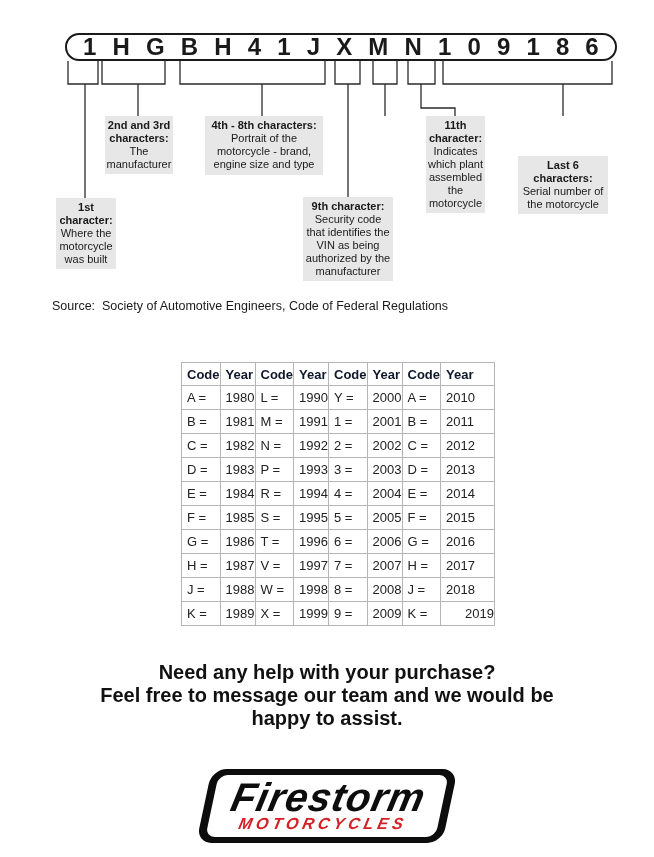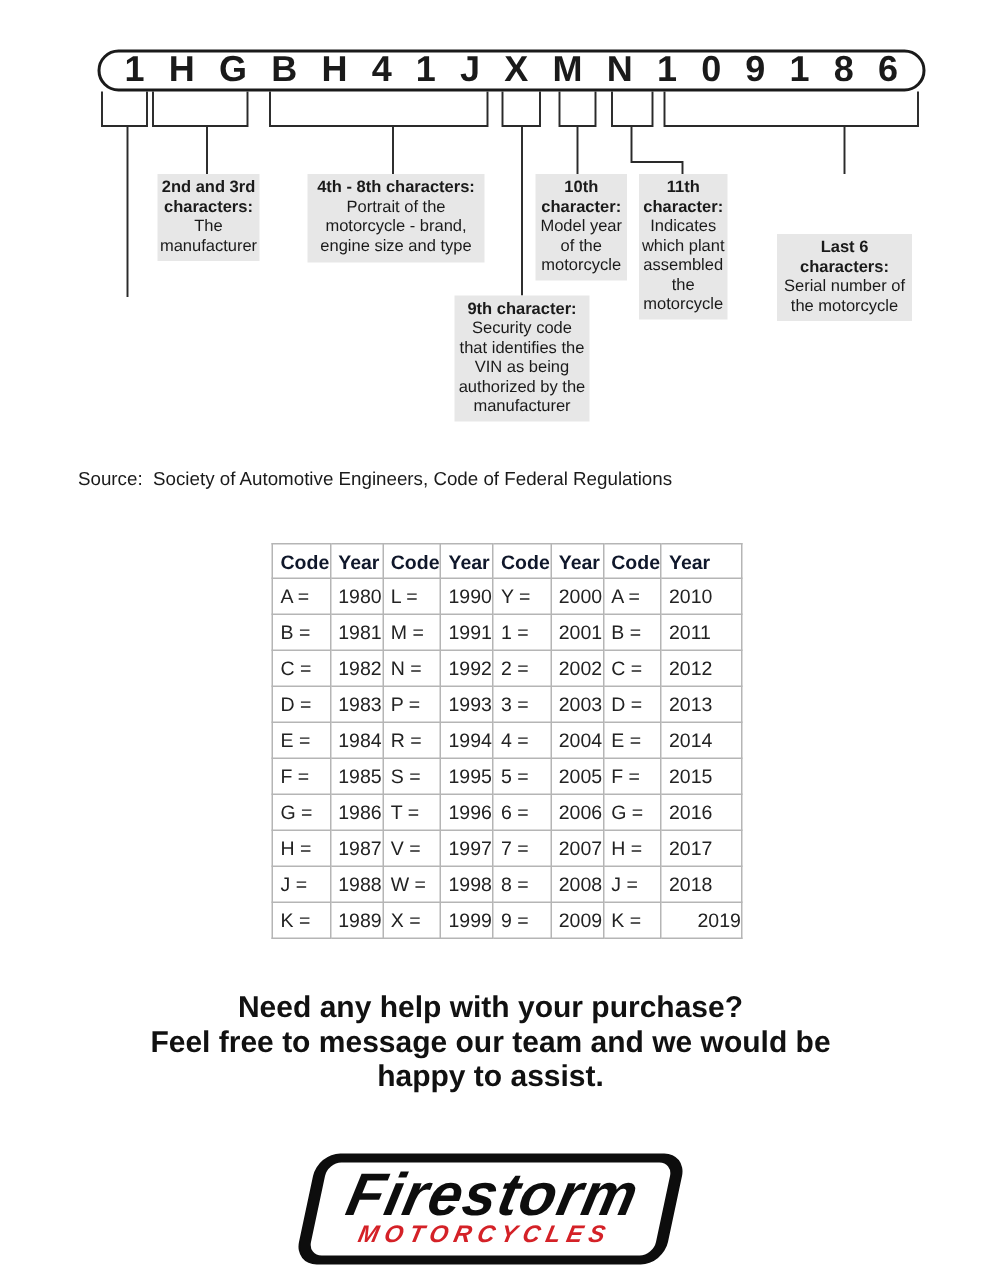--- a/index.html
+++ b/index.html
@@ -21,21 +21,21 @@
   .lines { position:absolute; left:0; top:0; }
 
   
   .callout {
     position:absolute; background:#e7e7e7; text-align:center;
     font-size:11px; line-height:13px; padding:3px 1px; box-sizing:border-box;
   }
   .callout .t { font-weight:bold; display:block; }
   .callout .b { display:block; }
 
-  .source { position:absolute; left:52px; top:312px; font-size:12.5px;text-align:right; }
+  .source { position:absolute; left:52px; top:299px; font-size:12.5px;text-align:right; }
 
   
   .year-table {
     position:absolute; left:181px; top:362px; border-collapse:collapse;
     font-size:13px; color:#222; background:#fff;
   }
   .year-table th, .year-table td {
     border:1px solid #b5b5b5; text-align:left; padding:0 0 0 5px;
     white-space:nowrap; font-weight:normal;
   }
@@ -103,40 +103,40 @@
       <path d="M348 84 L348 197"></path>
       <path d="M373 61 L373 84 L397 84 L397 61"></path>
       <path d="M385 84 L385 116"></path>
       <path d="M408 61 L408 84 L435 84 L435 61"></path>
       <path d="M421 84 L421 108 L455 108 L455 116"></path>
       <path d="M443 61 L443 84 L612 84 L612 61"></path>
       <path d="M563 84 L563 116"></path>
     </g>
   </svg>
 
+  <div class="callout" style="left:56px;  top:198px; width:60px;  min-height:65px;">
+    <span class="t">1st character:</span>
+    <span class="b">Where the motorcycle was built</span>
+  </div>
 
   <div class="callout" style="left:105px; top:116px; width:68px;  min-height:51px;">
     <span class="t">2nd and 3rd characters:</span>
     <span class="b">The manufacturer</span>
   </div>
 
   <div class="callout" style="left:205px; top:116px; width:118px; min-height:59px;">
     <span class="t">4th - 8th characters:</span>
     <span class="b">Portrait of the motorcycle - brand, engine size and type</span>
   </div>
 
   <div class="callout" style="left:303px; top:197px; width:90px;  min-height:80px;">
     <span class="t">9th character:</span>
     <span class="b">Security code that identifies the VIN as being authorized by the manufacturer</span>
   </div>
 
-  <div class="callout" style="left:357px; top:116px; width:61px;  min-height:62px;">
-    <span class="t">10th character:</span>
-    <span class="b">Model year of the motorcycle</span>
-  </div>
 
   <div class="callout" style="left:426px; top:116px; width:59px;  min-height:91px;">
     <span class="t">11th character:</span>
     <span class="b">Indicates which plant assembled the motorcycle</span>
   </div>
 
   <div class="callout" style="left:518px; top:116px; width:90px;  min-height:52px;margin-top:40px;">
     <span class="t">Last 6 characters:</span>
     <span class="b">Serial number of the motorcycle</span>
   </div>

